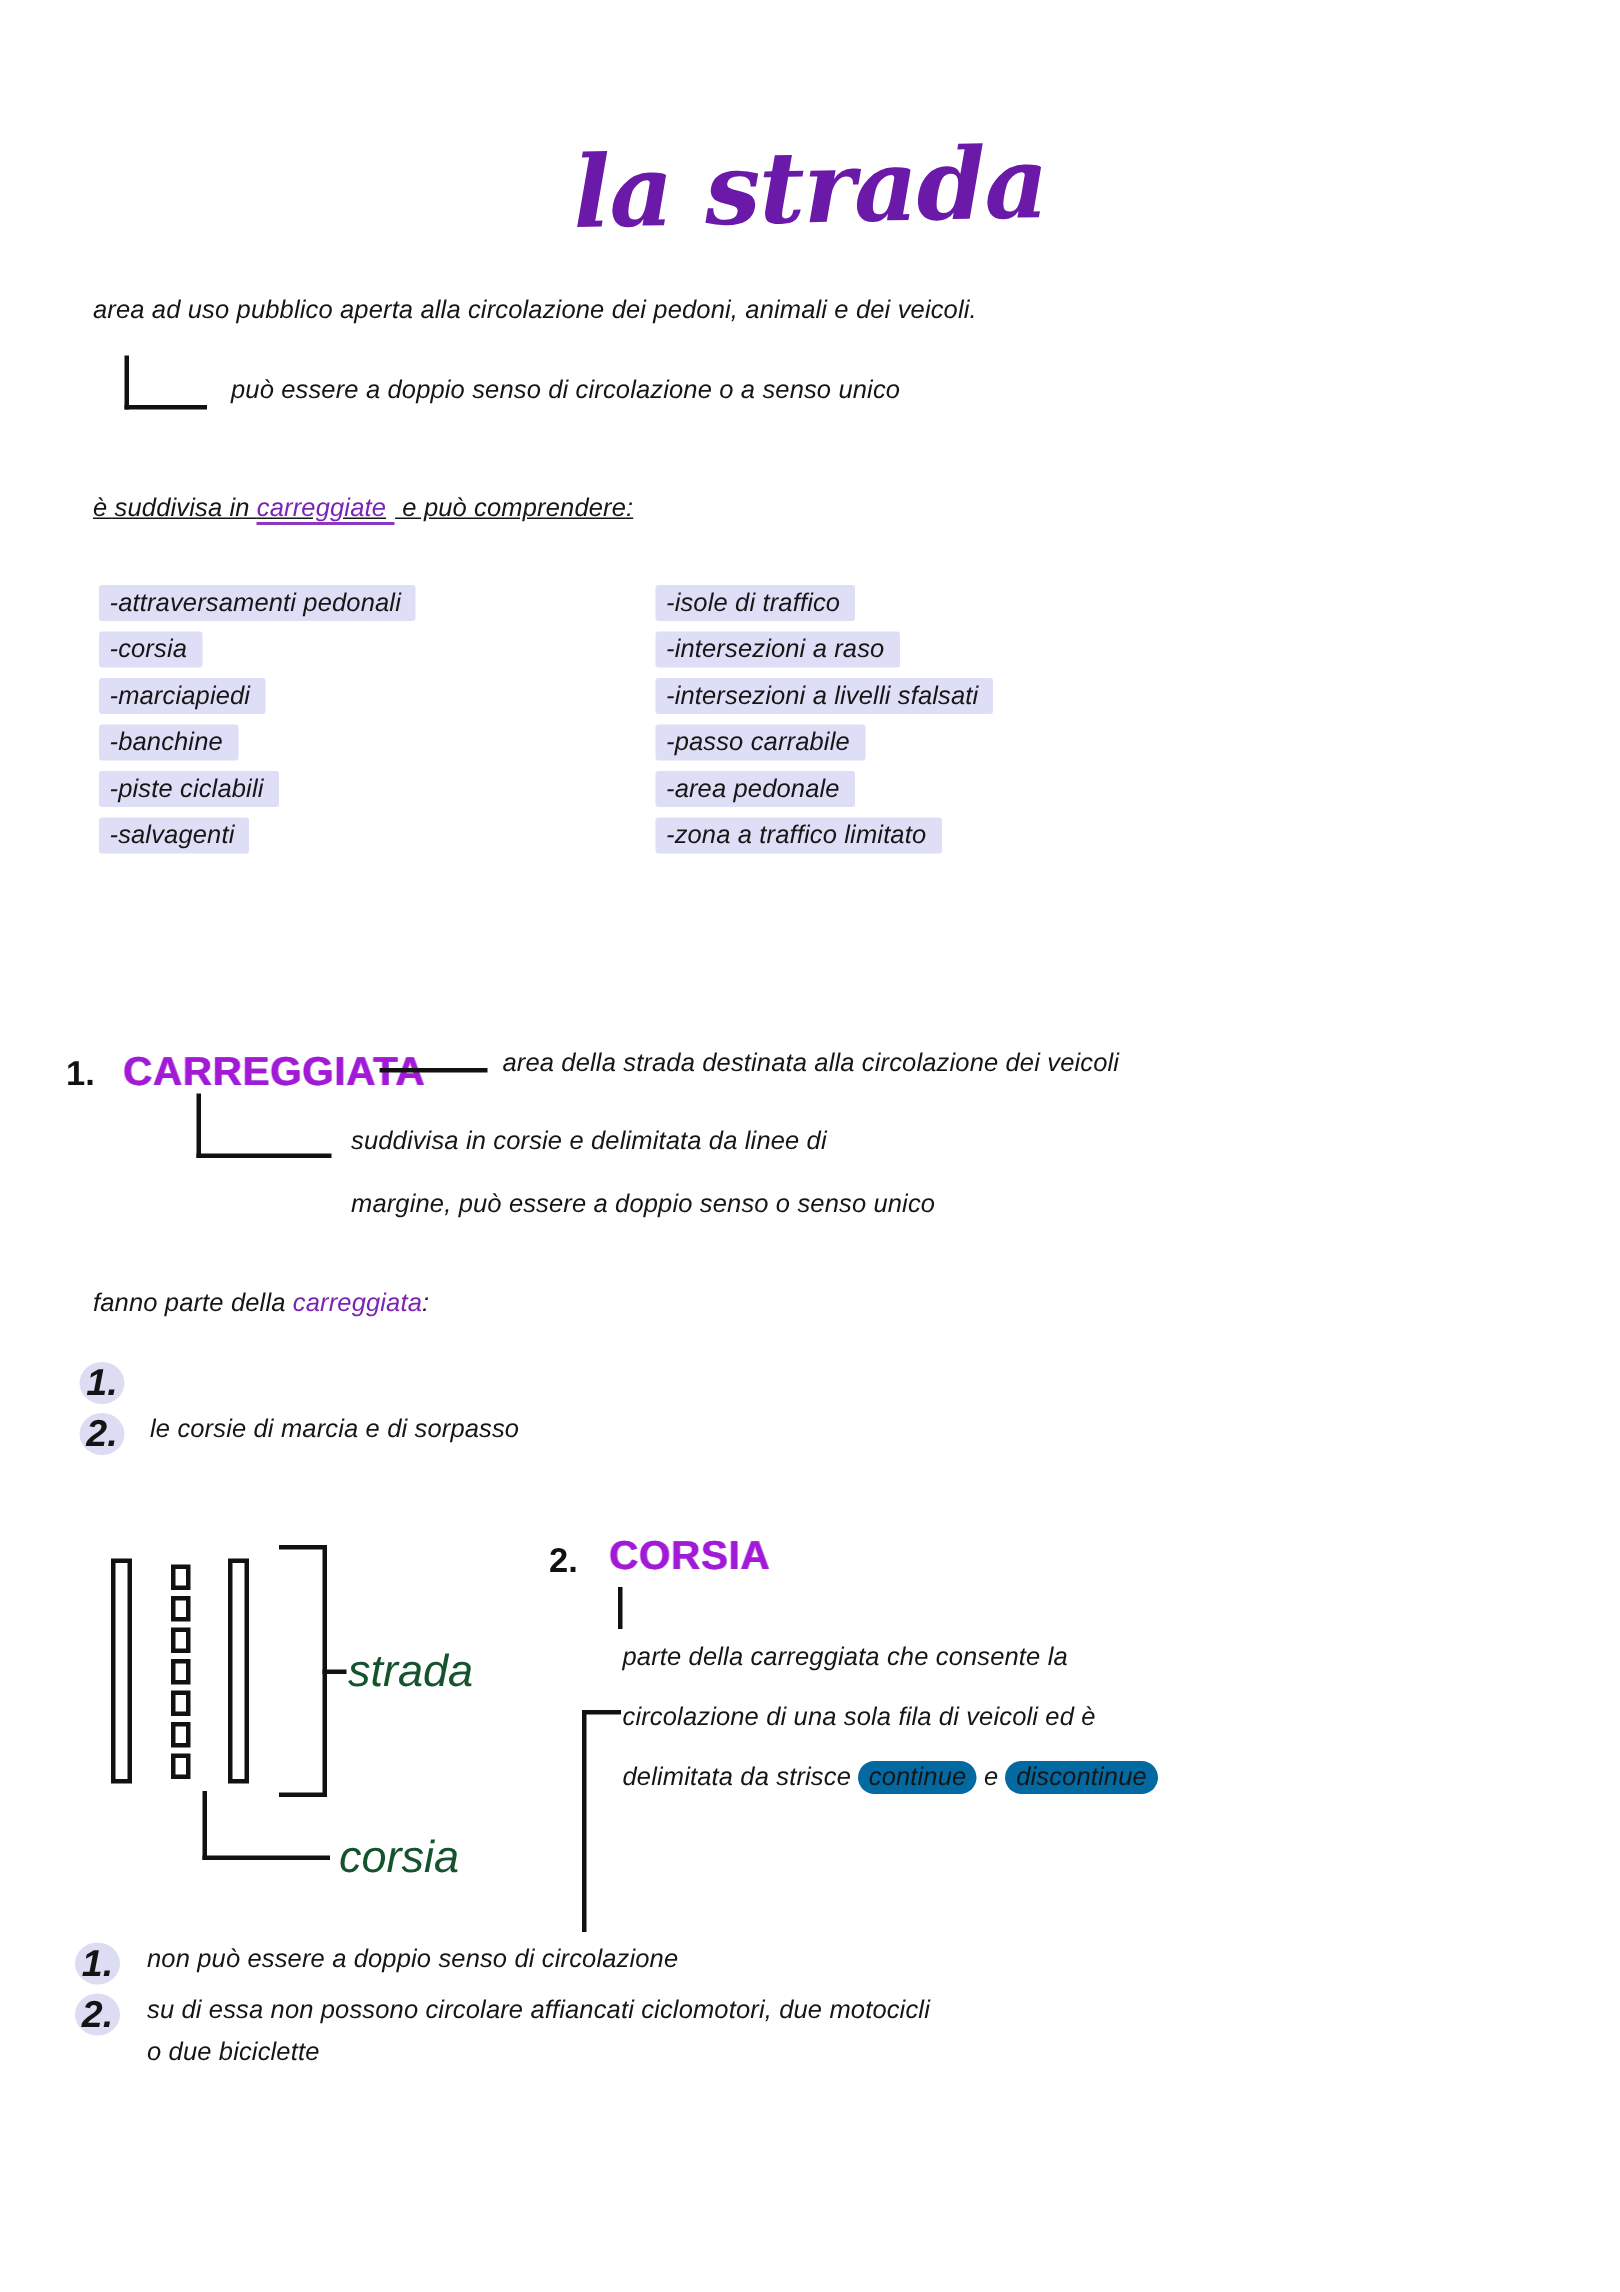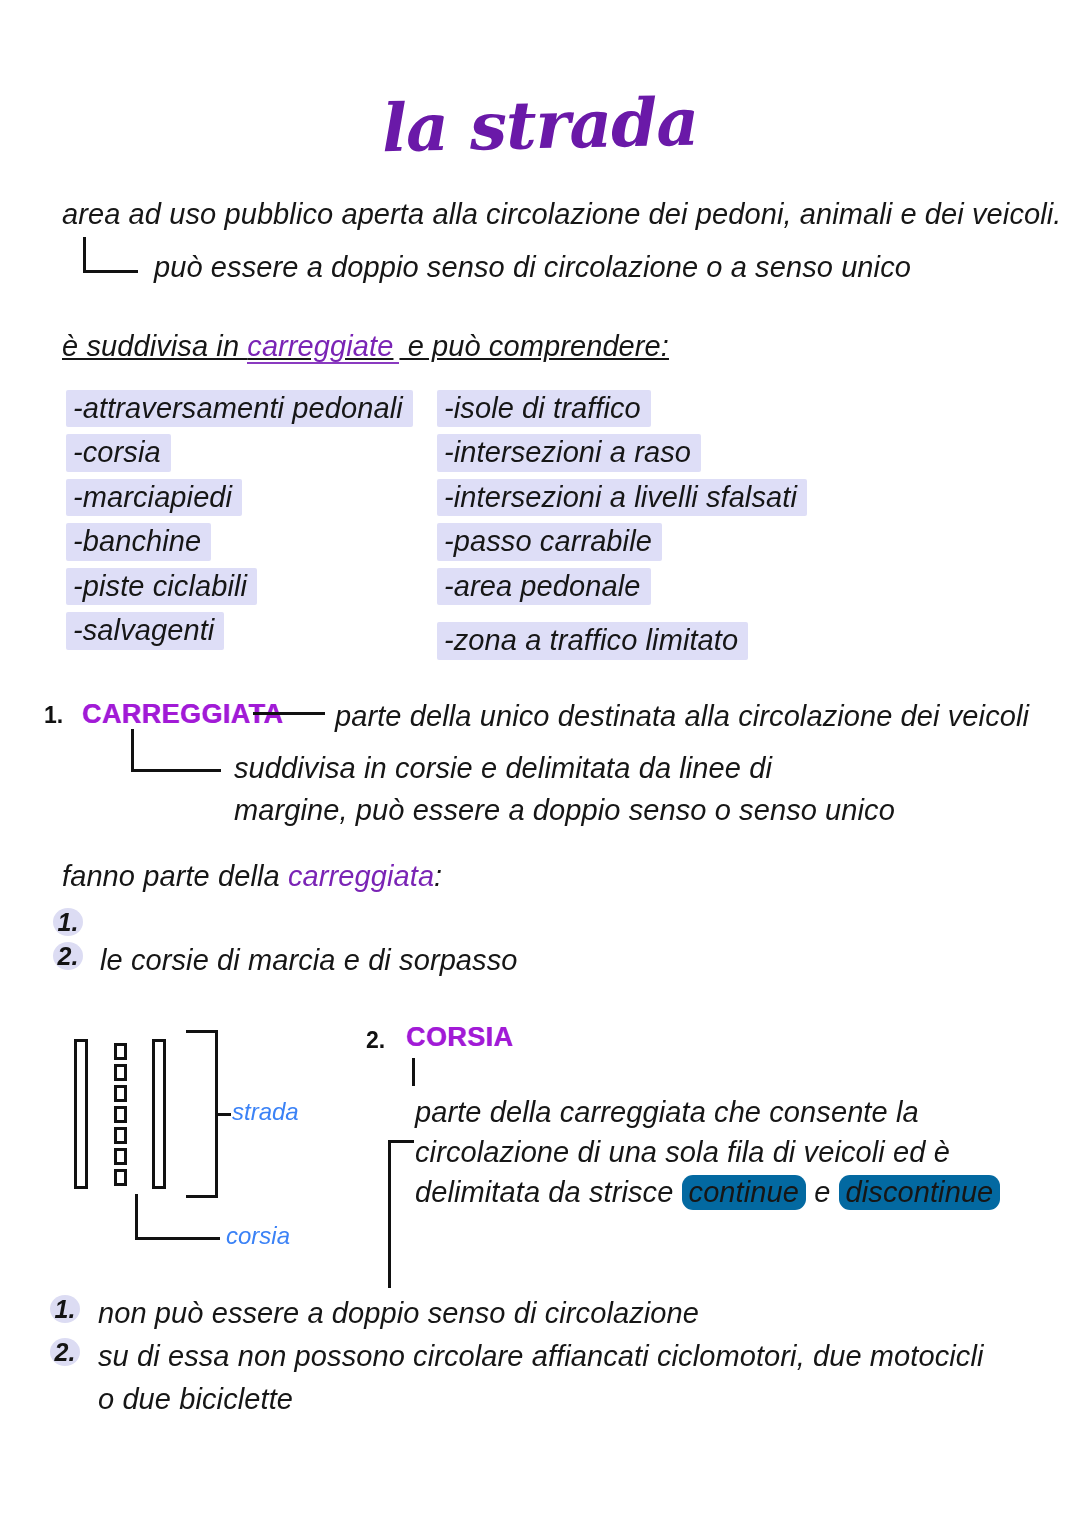--- a/index.html
+++ b/index.html
@@ -34,21 +34,21 @@
     font-size: 66px;
     letter-spacing: -1px;
     color: #6a19a8;
     transform: rotate(-1.2deg);
   }
 
   
   .body-text {
     font-family: "Liberation Sans Narrow", "Liberation Sans", sans-serif;
     font-style: italic;
-    font-size: 29px;
+    font-size: 17px;
     line-height: 1.28;
     color: #161616;
     letter-spacing: .1px;
     white-space: nowrap;
   }
 
   .abs { position: absolute; }
 
   
   .purple-word {
@@ -130,22 +130,22 @@
     background: #fff;
     box-sizing: border-box;
     width: 13px;
     height: 17px;
   }
 
   .diagram-label {
     position: absolute;
     font-family: "Liberation Sans Narrow", "Liberation Sans", sans-serif;
     font-style: italic;
-    font-size: 24px;
-    color: #3b82f6;
+    font-size: 30px;
+    color: #14532d;
     white-space: nowrap;
   }
 </style>
 </head>
 <body>
 
 <div class="page">
 
   <div class="title">la strada</div>
 
@@ -167,31 +167,31 @@
     <div style="margin-bottom:7px;"><span class="body-text hl">-banchine</span></div>
     <div style="margin-bottom:7px;"><span class="body-text hl">-piste ciclabili</span></div>
     <div style="margin-bottom:7px;"><span class="body-text hl">-salvagenti</span></div>
   </div>
 
   <div class="abs" style="left:437px; top:390px;">
     <div style="margin-bottom:7px;"><span class="body-text hl">-isole di traffico</span></div>
     <div style="margin-bottom:7px;"><span class="body-text hl">-intersezioni a raso</span></div>
     <div style="margin-bottom:7px;"><span class="body-text hl">-intersezioni a livelli sfalsati</span></div>
     <div style="margin-bottom:7px;"><span class="body-text hl">-passo carrabile</span></div>
-    <div style="margin-bottom:17px;"><span class="body-text hl">-area pedonale</span></div>
+    <div style="margin-bottom:7px;"><span class="body-text hl">-area pedonale</span></div>
     <div style="margin-bottom:7px;"><span class="body-text hl">-zona a traffico limitato</span></div>
   </div>
 
   <div class="abs num-plain" style="left:44px; top:702px;">1.</div>
 
   <div class="abs heading-word" style="left:82px; top:699px;">CARREGGIATA</div>
 
   <div class="ln ln-h" style="left:253px; top:712px; width:72px;"></div>
 
-  <div class="abs body-text" style="left:335px; top:698px;">parte della unico destinata alla circolazione dei veicoli</div>
+  <div class="abs body-text" style="left:335px; top:698px;">area della strada destinata alla circolazione dei veicoli</div>
 
   <div class="ln ln-v" style="left:131px; top:729px; height:43px;"></div>
   <div class="ln ln-h" style="left:131px; top:769px; width:90px;"></div>
 
   <div class="abs body-text" style="left:234px; top:750px;">suddivisa in corsie e delimitata da linee di</div>
   <div class="abs body-text" style="left:234px; top:792px;">margine, può essere a doppio senso o senso unico</div>
 
   <div class="abs body-text" style="left:62px; top:858px;">
     <span>fanno parte della </span><span class="purple-word">carreggiata</span><span>:</span>
   </div>

